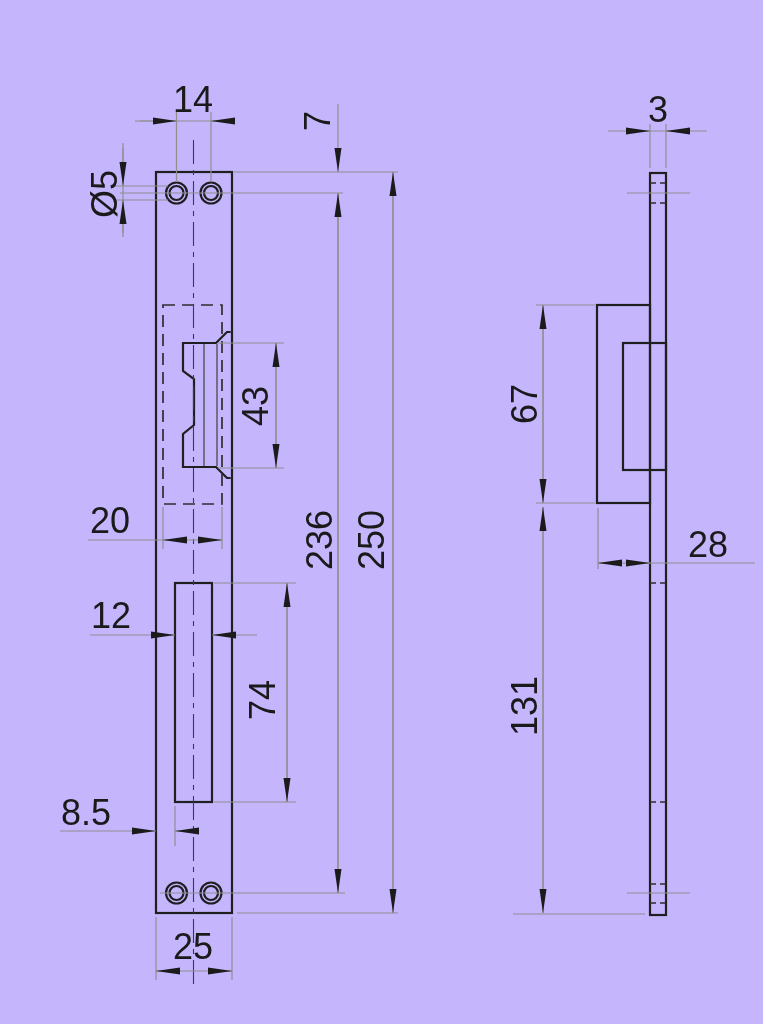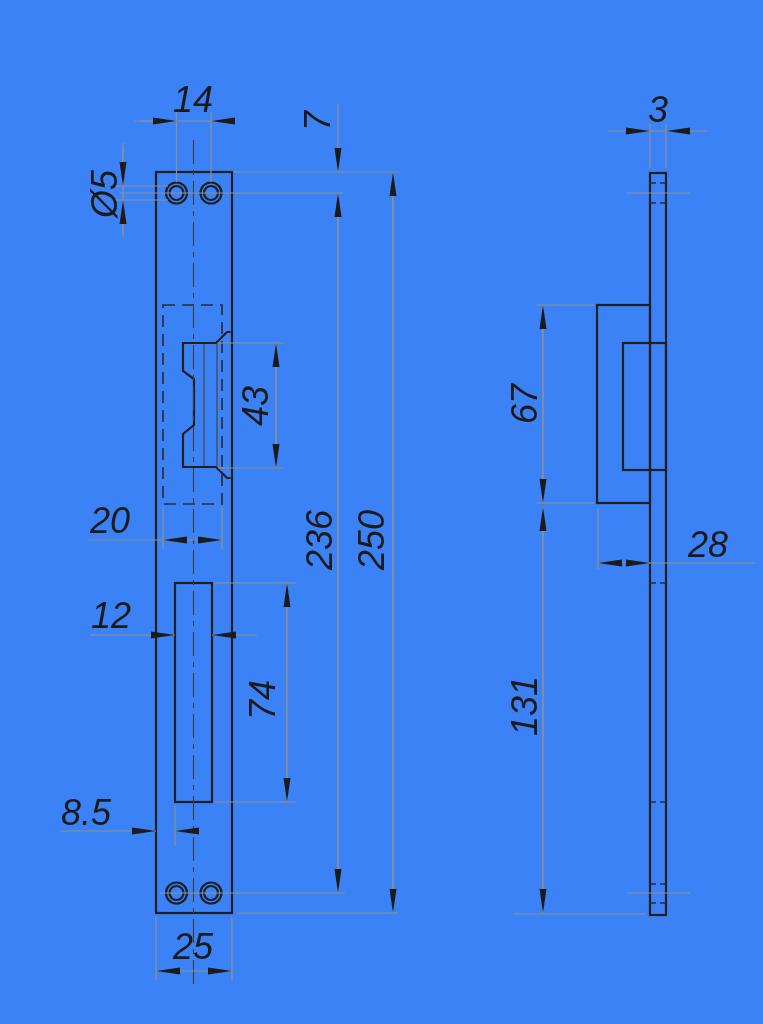--- a/index.html
+++ b/index.html
@@ -1,16 +1,16 @@
 <!DOCTYPE html>
 <html><head>
 <meta charset="utf-8">
 <style>
   html,body{margin:0;padding:0;background:#fcfcfc;}
-  .canvas{width:763px;height:1024px;background:#3b82f6;overflow:hidden;font-style:italic;}
+  .canvas{width:763px;height:1024px;background:#c4b5fd;overflow:hidden;}
   svg text{
     font-family:"Liberation Sans", sans-serif;
     font-size:36px;
     fill:#1a1a1a;
   }
   .obj{stroke:#1f1f1f;stroke-width:2.2;fill:none;stroke-linecap:square;}
   .objthin{stroke:#4a4a4a;stroke-width:1.3;fill:none;}
   .hid{stroke:#2e2e2e;stroke-width:1.7;stroke-dasharray:12 7;fill:none;}
   .hid2{stroke:#2e2e2e;stroke-width:1.5;stroke-dasharray:6 4;fill:none;}
   .cl{stroke:#3c3c3c;stroke-width:1.1;stroke-dasharray:24 6 5 6;fill:none;}

